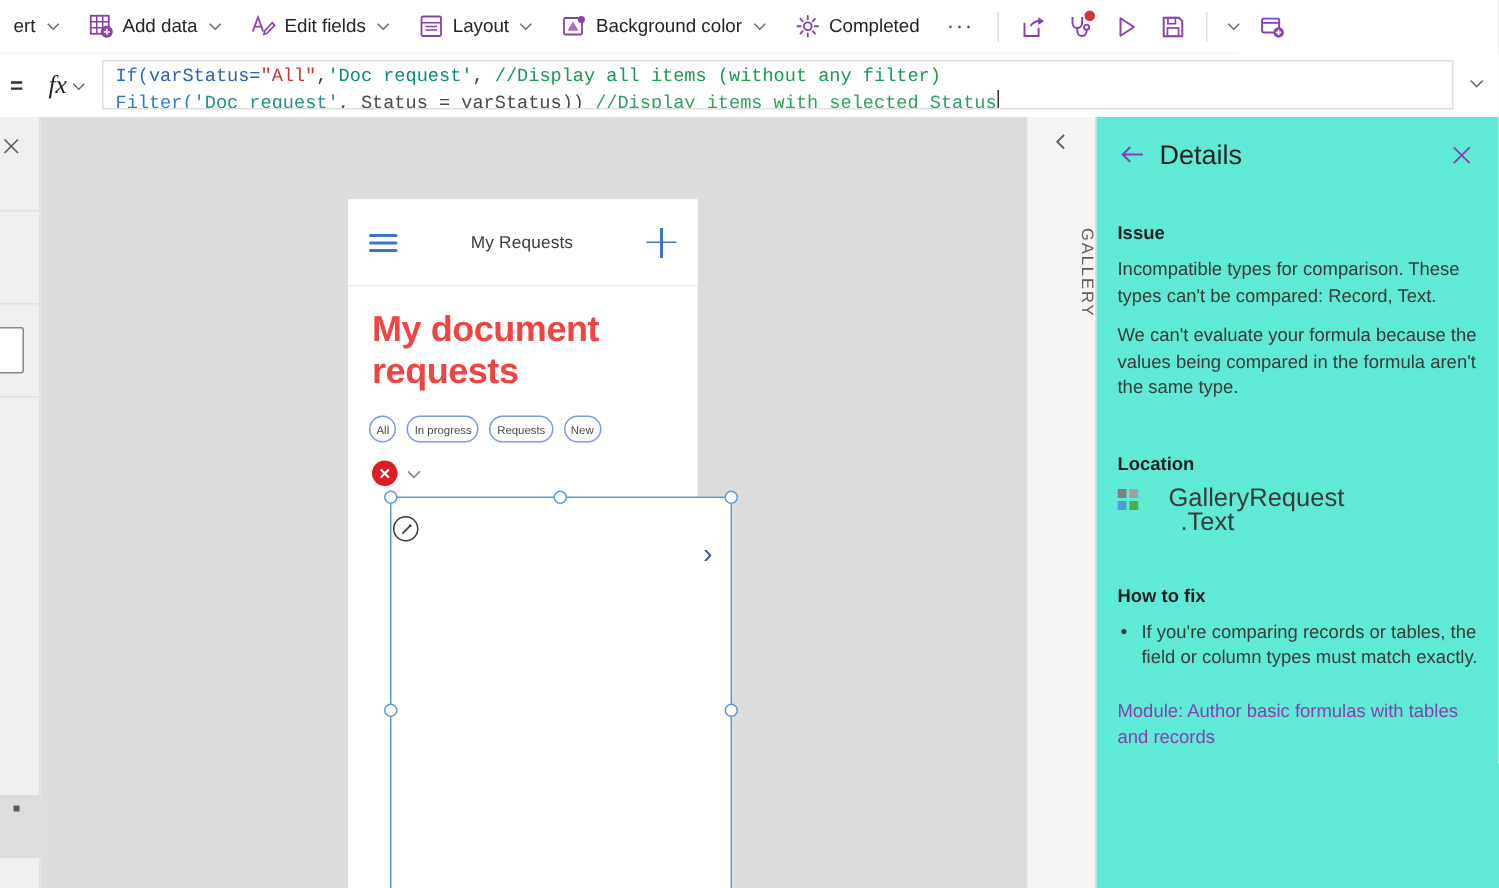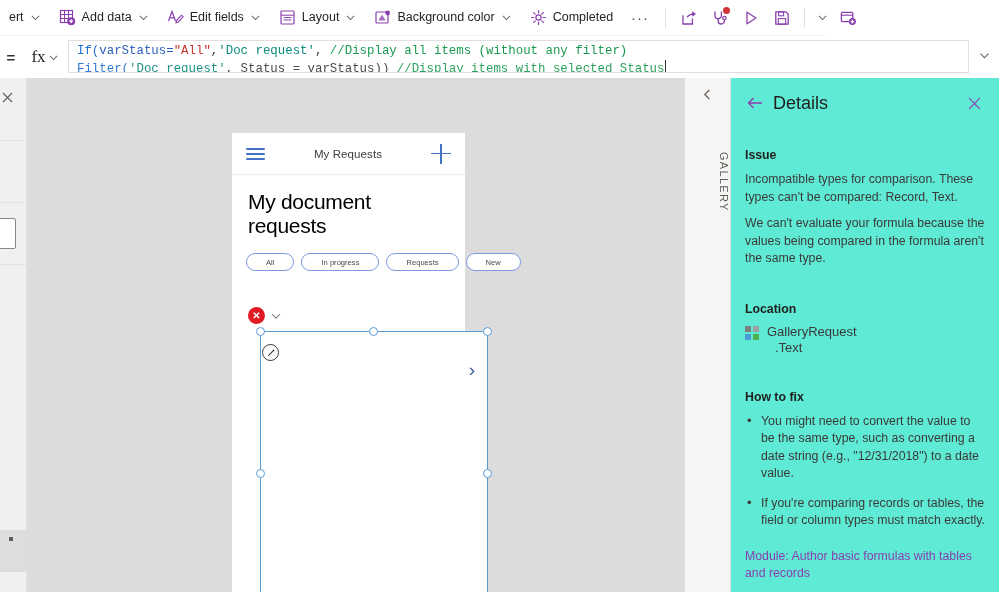--- a/index.html
+++ b/index.html
@@ -53,21 +53,21 @@
     background: #ffffff; display: flex; align-items: flex-start;
   }
   .fx-eq {
     width: 22px; height: 42px; display: flex; align-items: center; justify-content: center;
     color: #323130; font-size: 15px; font-weight: 600;
   }
   .fx-tag {
     width: 46px; height: 42px; display: flex; align-items: center; justify-content: center;
     gap: 2px; color: #201f1e; cursor: default;
   }
-  .fx-italic { font-family: "Liberation Serif", serif; font-size: 17px; }
+  .fx-italic { font-family: "Liberation Serif", serif; font-style: italic; font-size: 17px; }
   .fx-field {
     position: relative;
     flex: 1; height: 33px; margin-top: 4px;
     border: 1px solid #e1dfdd; background: #fff;
     overflow: hidden;
     font-family: "Liberation Mono", monospace; font-size: 12.4px;
     line-height: 18px; padding: 1px 8px 0 8px;
     cursor: text;
   }
   .fx-line { white-space: pre; }
@@ -118,45 +118,45 @@
     position: absolute; left: 27px; top: 0; right: 315px; height: 514px;
     background: #dcdcdc; overflow: hidden;
   }
 
   
   .phone {
     position: absolute; left: 205px; top: 55px; width: 233px; height: 471px;
     background: #ffffff;
   }
   .app-topbar {
-    height: 42px; display: flex; align-items: center;
+    height: 58px; display: flex; align-items: center;
     padding: 0 14px; border-bottom: 1px solid #eeeeee; background: #fff;
   }
   .hamburger { width: 19px; display: flex; flex-direction: column; gap: 3px; cursor: default; }
   .hamburger i { display: block; height: 2px; background: #4472c4; border-radius: 1px; }
   .app-title {
     flex: 1; text-align: center; font-size: 11.5px; color: #3c3c3c;
     font-weight: 400; letter-spacing: .1px;
   }
   .plus { width: 20px; height: 20px; position: relative; cursor: default; }
   .plus::before, .plus::after {
     content: ""; position: absolute; background: #4472c4;
   }
   .plus::before { left: 0; right: 0; top: 9px; height: 1.8px; }
   .plus::after { top: 0; bottom: 0; left: 9px; width: 1.8px; }
 
   .app-heading {
     padding: 15px 16px 0 16px;
-    font-size: 21px; font-weight: 400; color: #000000; letter-spacing: -.3px;
+    font-size: 24px; font-weight: 700; color: #ef4444; letter-spacing: -.3px;
   }
   .pill-row { display: flex; gap: 7px; padding: 15px 14px 0 14px; }
   .pill {
     border: 1px solid #7b9ae0; border-radius: 11px;
     height: 18px; display: flex; align-items: center; justify-content: center;
-    padding: 0 19px; font-size: 7.6px; color: #4a4a4a; background: #fff;
+    padding: 0 4px; font-size: 7.6px; color: #4a4a4a; background: #fff;
     white-space: nowrap; cursor: default;
   }
 
   
   .sel-wrap { position: absolute; left: 228px; top: 248px; width: 233px; height: 288px; }
   .sel-box {
     position: absolute; inset: 5px 0 0 5px; width: 228px; height: 283px;
     border: 1.6px solid #5b9bd5; background: #ffffff;
   }
   .hnd {
@@ -210,21 +210,21 @@
   .dt-head { display: flex; align-items: center; padding: 14px 14px 0 14px; }
   .dt-back { width: 20px; height: 20px; display: flex; align-items: center; justify-content: center; cursor: default; }
   .dt-title { font-size: 18px; color: #201f1e; margin-left: 8px; font-weight: 400; }
   .dt-close { margin-left: auto; width: 22px; height: 22px; display: flex; align-items: center; justify-content: center; cursor: default; }
 
   .dt-body { padding: 0 14px; }
   .dt-h { font-size: 12.3px; font-weight: 600; color: #201f1e; margin-top: 34px; }
   .dt-p { font-size: 12.3px; color: #3b3a39; line-height: 17.5px; margin-top: 9px; }
   .dt-loc { display: flex; align-items: flex-start; gap: 8px; margin-top: 8px; }
   .loc-ic { width: 14px; height: 14px; flex: 0 0 14px; margin-top: 2px; }
-  .loc-txt { font-size: 13px; color: #3b3a39; line-height: 16px; }
+  .loc-txt { font-size: 17px; color: #3b3a39; line-height: 16px; margin-left: 12px; }
   .loc-sub { padding-left: 8px; }
   .dt-ul { margin: 9px 0 0 0; padding: 0; list-style: none; }
   .dt-li {
     position: relative; padding-left: 16px;
     font-size: 12.3px; color: #3b3a39; line-height: 17.5px; margin-bottom: 12px;
   }
   .dt-li::before {
     content: "•"; position: absolute; left: 2px; top: -1px; color: #3b3a39; font-size: 13px;
   }
   .dt-link {
@@ -523,21 +523,20 @@
           </svg>
         </span>
         <span class="loc-txt">
           <span>GalleryRequest</span><br>
           <span class="loc-sub">.Text</span>
         </span>
       </div>
 
       <div class="dt-h">How to fix</div>
       <ul class="dt-ul">
-        <li class="dt-li">You might need to convert the value to be the same type, such as converting a date string (e.g., "12/31/2018") to a date value.</li>
         <li class="dt-li">If you're comparing records or tables, the field or column types must match exactly.</li>
       </ul>
 
       <div class="dt-links">
         <a class="dt-link">Module: Author basic formulas with tables and records</a>
       </div>
 
     </div>
   </div>
 </div>

